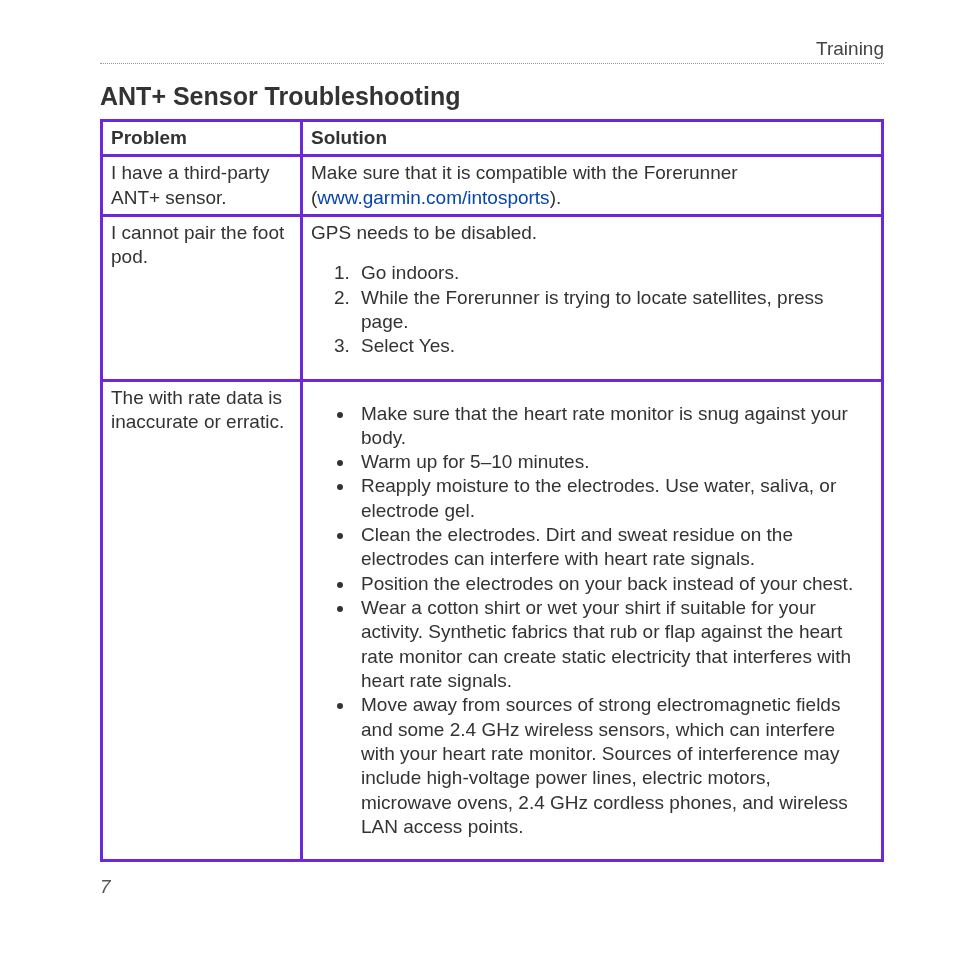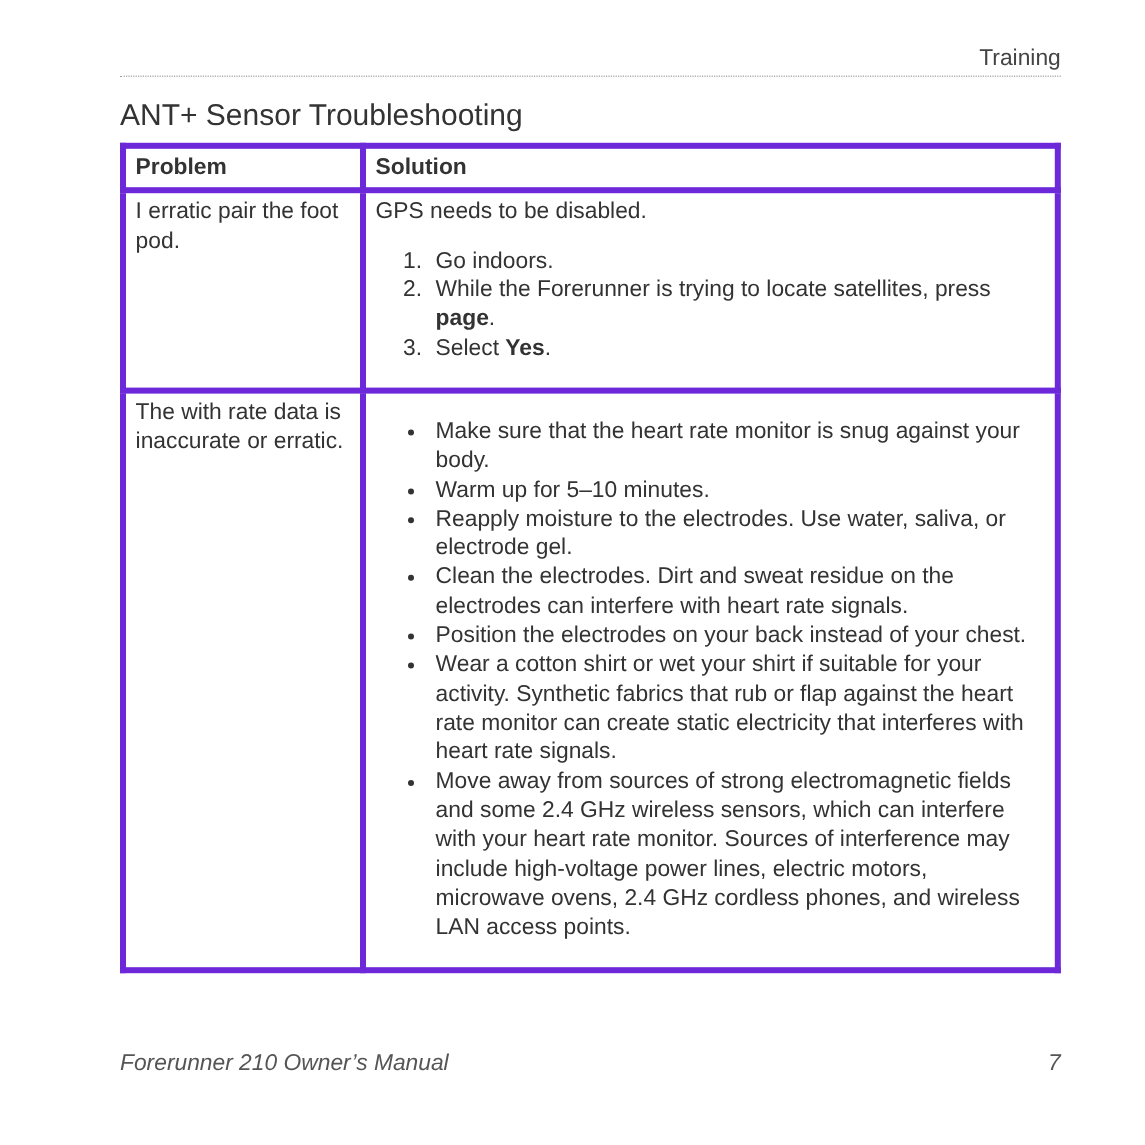--- a/index.html
+++ b/index.html
@@ -22,32 +22,32 @@
   .page-header {
     text-align: right;
     font-size: 19px;
     color: #444;
     padding-bottom: 3px;
     border-bottom: 1px dotted #999;
     margin-bottom: 18px;
   }
   .section-title {
     font-size: 25px;
-    font-weight: normal;
+    font-weight: bold;
     color: #333;
     margin: 0 0 8px 0;
   }
   table.tbl {
     border-collapse: collapse;
     width: 100%;
     table-layout: fixed;
   }
   table.tbl col.problem { width: 200px; }
   table.tbl th, table.tbl td {
-    border: 5px solid #6d28d9;
+    border: 3px solid #6d28d9;
     vertical-align: top;
     padding: 4px 6px 4px 8px;
     font-size: 19px;
     line-height: 1.28;
     color: #333;
     text-align: left;
   }
   table.tbl th {
     font-weight: bold;
   }
@@ -60,21 +60,21 @@
     padding-left: 6px;
   }
   ul.bullets {
     margin: 16px;
     padding: 0 0 0 28px;
   }
   ul.bullets li {
     padding-left: 6px;
     margin: 0;
   }
-  .bold { font-weight: bold; }
+  .bold { font-weight: normal; }
   .footer {
     position: absolute;
     left: 100px;
     right: 70px;
     bottom: 56px;
     display: flex;
     justify-content: space-between;
     font-style: italic;
     color: #555;
     font-size: 19px;
@@ -96,21 +96,27 @@
         <col>
       </colgroup>
     <thead>
       <tr>
         <th>Problem</th>
         <th>Solution</th>
       </tr>
     </thead>
     <tbody>
       <tr>
-        <td>I erratic pair the foot pod.</td>
+        <td>I have a third-party ANT+ sensor.</td>
+        <td>
+          <span>Make sure that it is compatible with the Forerunner (</span><span class="link">www.garmin.com/intosports</span><span>).</span>
+        </td>
+      </tr>
+      <tr>
+        <td>I cannot pair the foot pod.</td>
         <td>
           <div>GPS needs to be disabled.</div>
           <ol class="sol-list">
             <li><span>Go indoors.</span></li>
             <li><span>While the Forerunner is trying to locate satellites, press </span><span class="bold">page</span><span>.</span></li>
             <li><span>Select </span><span class="bold">Yes</span><span>.</span></li>
           </ol>
         </td>
       </tr>
       <tr>
@@ -124,17 +130,16 @@
             <li>Position the electrodes on your back instead of your chest.</li>
             <li>Wear a cotton shirt or wet your shirt if suitable for your activity. Synthetic fabrics that rub or flap against the heart rate monitor can create static electricity that interferes with heart rate signals.</li>
             <li>Move away from sources of strong electromagnetic fields and some 2.4 GHz wireless sensors, which can interfere with your heart rate monitor. Sources of interference may include high-voltage power lines, electric motors, microwave ovens, 2.4 GHz cordless phones, and wireless LAN access points.</li>
           </ul>
         </td>
       </tr>
     </tbody>
   </table>
 
   <div class="footer">
-    <span>Forerunner 210 Owner’s Manual</span>
     <span class="pageno">7</span>
   </div>
 
 </div>
 
 </body></html>

